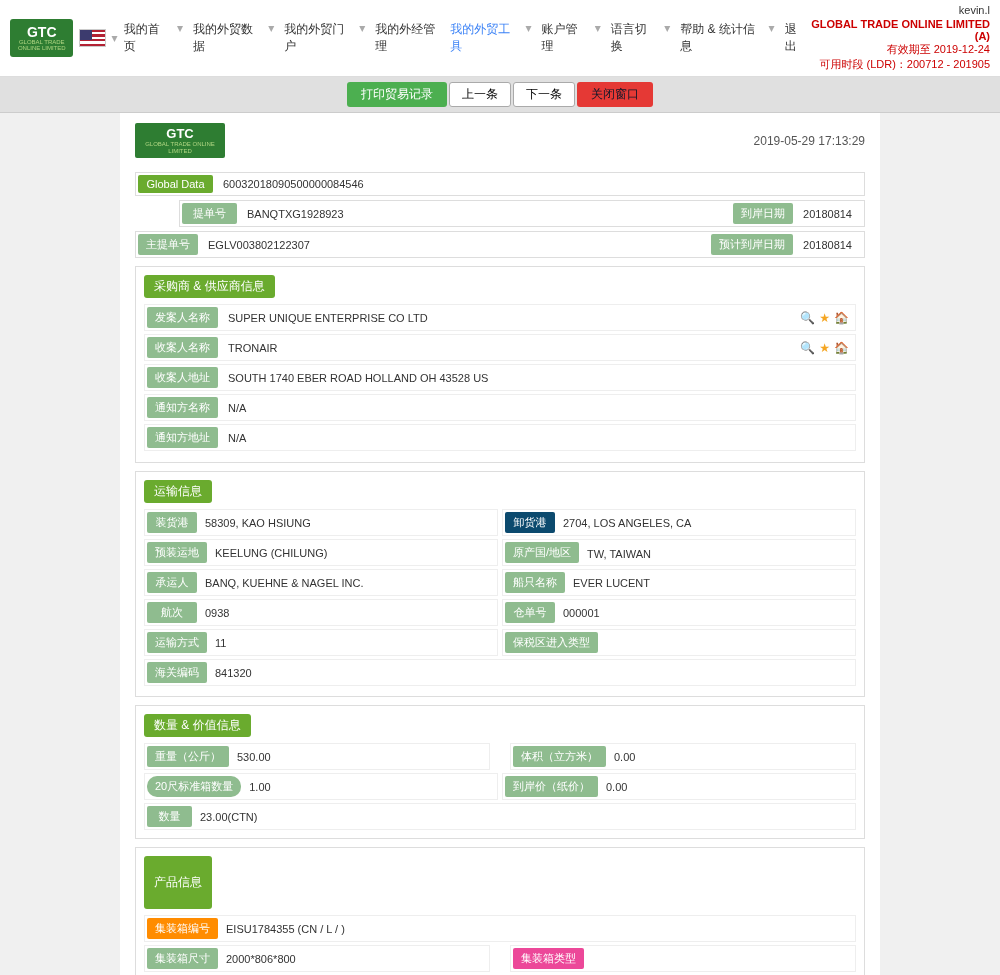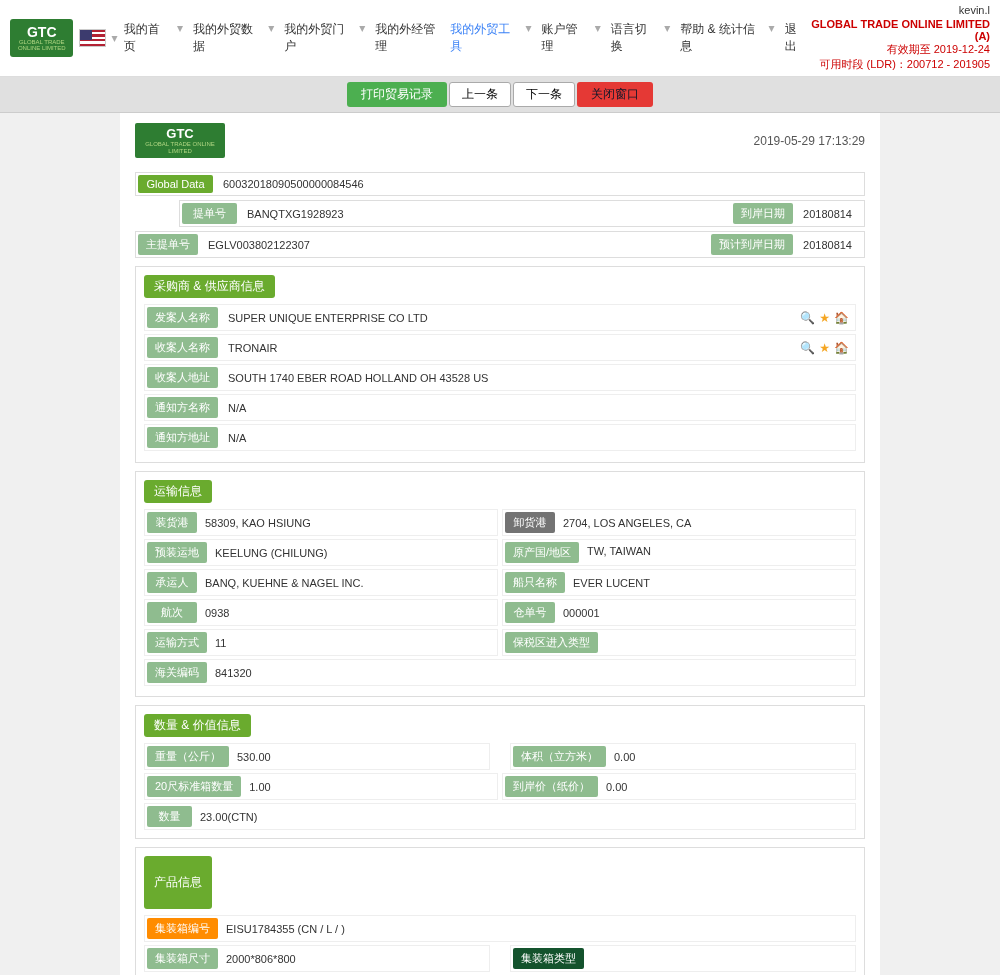--- a/index.html
+++ b/index.html
@@ -137,32 +137,32 @@
   <div style="border:1px solid #ddd; padding:8px; margin-bottom:8px;">
     <div style="background:#6aab2e; color:#fff; padding:3px 10px; font-size:12px; border-radius:3px; display:inline-block; margin-bottom:6px;">运输信息</div>
 
     
     <div style="display:flex; gap:4px; margin-bottom:3px;">
       <div style="display:flex; align-items:center; flex:1; border:1px solid #eee; padding:2px;">
         <span style="background:#8fbc8f; color:#fff; padding:3px 8px; font-size:11px; border-radius:2px; white-space:nowrap; min-width:50px; text-align:center;">装货港</span>
         <span style="padding:3px 8px; font-size:11px;">58309, KAO HSIUNG</span>
       </div>
       <div style="display:flex; align-items:center; flex:1; border:1px solid #eee; padding:2px;">
-        <span style="background:#737373; color:#fff; padding:3px 8px; font-size:11px; border-radius:2px; white-space:nowrap; min-width:50px; text-align:center;">卸货港</span>
+        <span style="background:#0c4a6e; color:#fff; padding:3px 8px; font-size:11px; border-radius:2px; white-space:nowrap; min-width:50px; text-align:center;">卸货港</span>
         <span style="padding:3px 8px; font-size:11px;">2704, LOS ANGELES, CA</span>
       </div>
     </div>
 
     
     <div style="display:flex; gap:4px; margin-bottom:3px;">
       <div style="display:flex; align-items:center; flex:1; border:1px solid #eee; padding:2px;">
         <span style="background:#8fbc8f; color:#fff; padding:3px 8px; font-size:11px; border-radius:2px; white-space:nowrap; min-width:50px; text-align:center;">预装运地</span>
         <span style="padding:3px 8px; font-size:11px;">KEELUNG (CHILUNG)</span>
       </div>
-      <div style="display:flex; align-items:flex-start; flex:1; border:1px solid #eee; padding:2px;">
+      <div style="display:flex; align-items:flex-end; flex:1; border:1px solid #eee; padding:2px;">
         <span style="background:#8fbc8f; color:#fff; padding:3px 8px; font-size:11px; border-radius:2px; white-space:nowrap; min-width:50px; text-align:center;">原产国/地区</span>
         <span style="padding:3px 8px; font-size:11px;">TW, TAIWAN</span>
       </div>
     </div>
 
     
     <div style="display:flex; gap:4px; margin-bottom:3px;">
       <div style="display:flex; align-items:center; flex:1; border:1px solid #eee; padding:2px;">
         <span style="background:#8fbc8f; color:#fff; padding:3px 8px; font-size:11px; border-radius:2px; white-space:nowrap; min-width:50px; text-align:center;">承运人</span>
         <span style="padding:3px 8px; font-size:11px;">BANQ, KUEHNE &amp; NAGEL INC.</span>
@@ -215,21 +215,21 @@
       </div>
       <div style="display:flex; align-items:center; flex:1; border:1px solid #eee; padding:2px;">
         <span style="background:#8fbc8f; color:#fff; padding:3px 8px; font-size:11px; border-radius:2px; white-space:nowrap; min-width:65px; text-align:center;">体积（立方米）</span>
         <span style="padding:3px 8px; font-size:11px;">0.00</span>
       </div>
     </div>
 
     
     <div style="display:flex; gap:4px; margin-bottom:3px;">
       <div style="display:flex; align-items:center; flex:1; border:1px solid #eee; padding:2px;">
-        <span style="background:#8fbc8f; color:#fff; padding:3px 8px; font-size:11px; border-radius:2px; white-space:nowrap; min-width:65px; text-align:center;">20尺标准箱数量</span>
+        <span style="background:#8fbc8f; color:#fff; padding:3px 8px; font-size:11px; border-radius:10px; white-space:nowrap; min-width:65px; text-align:center;">20尺标准箱数量</span>
         <span style="padding:3px 8px; font-size:11px;">1.00</span>
       </div>
       <div style="display:flex; align-items:center; flex:1; border:1px solid #eee; padding:2px;">
         <span style="background:#8fbc8f; color:#fff; padding:3px 8px; font-size:11px; border-radius:2px; white-space:nowrap; min-width:65px; text-align:center;">到岸价（纸价）</span>
         <span style="padding:3px 8px; font-size:11px;">0.00</span>
       </div>
     </div>
 
     
     <div style="display:flex; align-items:center; border:1px solid #eee; padding:2px;">
@@ -247,21 +247,21 @@
       <span style="padding:3px 8px; font-size:11px;">EISU1784355 (CN / L / )</span>
     </div>
 
     
     <div style="display:flex; gap:20px; margin-bottom:12px;justify-content:flex-end;">
       <div style="display:flex; align-items:center; flex:1; border:1px solid #eee; padding:2px;">
         <span style="background:#8fbc8f; color:#fff; padding:3px 8px; font-size:11px; border-radius:2px; white-space:nowrap; min-width:65px; text-align:center;">集装箱尺寸</span>
         <span style="padding:3px 8px; font-size:11px;">2000*806*800</span>
       </div>
       <div style="display:flex; align-items:center; flex:1; border:1px solid #eee; padding:2px;">
-        <span style="background:#14532d; color:#fff; padding:3px 8px; font-size:11px; border-radius:2px; white-space:nowrap; min-width:65px; text-align:center;">集装箱类型</span>
+        <span style="background:#ec4899; color:#fff; padding:3px 8px; font-size:11px; border-radius:2px; white-space:nowrap; min-width:65px; text-align:center;">集装箱类型</span>
         <span style="padding:3px 8px; font-size:11px;"></span>
       </div>
     </div>
 
     
     
 
     
     
 

